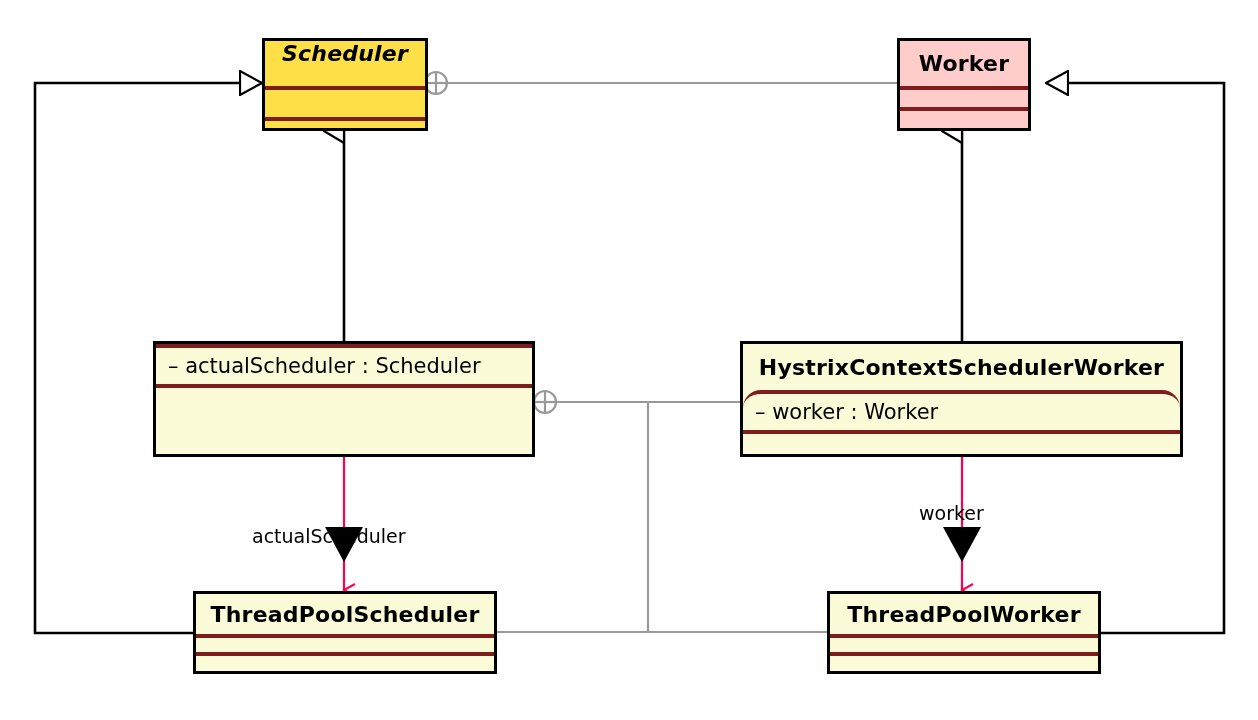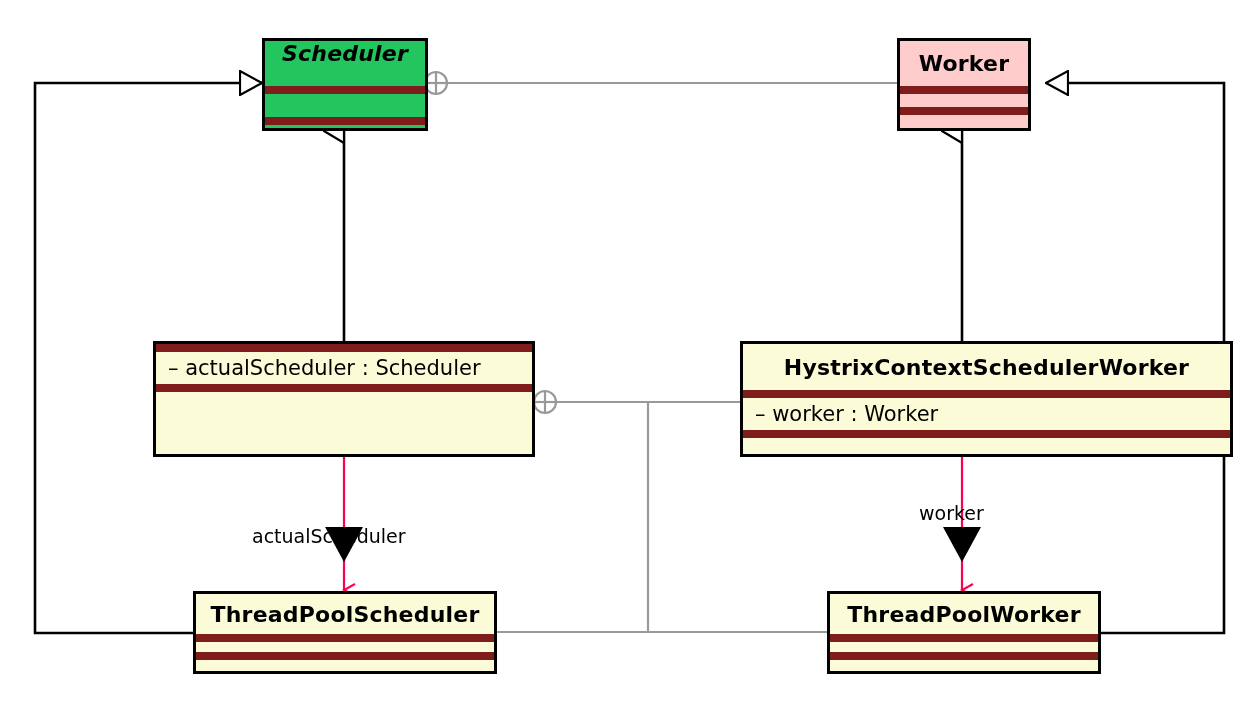--- a/index.html
+++ b/index.html
@@ -37,21 +37,21 @@
     text-align: center;
     font-weight: bold;
     color: #000000;
     display: flex;
     align-items: center;
     justify-content: center;
     letter-spacing: 0.2px;
   }
   .uml-compartment {
     box-sizing: border-box;
-    border-top: 8px solid #7f1d1d;
+    border-top: 4px solid #7f1d1d;
     display: flex;
     align-items: center;
     color: #000000;
   }
   .uml-attr {
     padding-left: 12px;
     font-weight: normal;
     white-space: nowrap;
   }
   .abstract .uml-title {
@@ -126,40 +126,40 @@
       <line x1="344" y1="457" x2="344" y2="590" stroke="#ff0050" stroke-width="2.2" marker-end="url(#pink-open-arrow)"></line>
       <path d="M 325 527 L 363 527 L 344 562 Z" fill="#000000"></path>
     </g>
 
     <g>
       <line x1="962" y1="457" x2="962" y2="590" stroke="#ff0050" stroke-width="2.2" marker-end="url(#pink-open-arrow)"></line>
       <path d="M 943 527 L 981 527 L 962 562 Z" fill="#000000"></path>
     </g>
   </svg>
 
-  <div class="uml-class abstract" style="left:262px; top:38px; width:166px; height:93px; background:#22c55e;gap:20px;">
+  <div class="uml-class abstract" style="left:262px; top:38px; width:166px; height:93px; background:#fde047;gap:20px;">
     <div class="uml-title" style="height:47px; font-size:22px;">Scheduler</div>
     <div class="uml-compartment" style="height:21px;"></div>
     <div class="uml-compartment" style="height:22px;"></div>
   </div>
 
   <div class="uml-class" style="left:897px; top:38px; width:134px; height:93px; background:#ffcccc;">
     <div class="uml-title" style="height:47px; font-size:22px;">Worker</div>
     <div class="uml-compartment" style="height:21px;"></div>
     <div class="uml-compartment" style="height:22px;"></div>
   </div>
 
   <div class="uml-class" style="left:153px; top:341px; width:382px; height:116px; background:#fcfbd7;">
     <div class="uml-compartment uml-attr" style="height:40px; font-size:21px;">– actualScheduler : Scheduler</div>
     <div class="uml-compartment" style="height:24px;"></div>
   </div>
 
-  <div class="uml-class" style="left:740px; top:341px; width:493px; height:116px; background:#fcfbd7;">
+  <div class="uml-class" style="left:740px; top:341px; width:443px; height:116px; background:#fcfbd7;">
     <div class="uml-title" style="height:46px; font-size:22px;">HystrixContextSchedulerWorker</div>
-    <div class="uml-compartment uml-attr" style="height:40px; font-size:21px;">– worker : Worker</div>
+    <div class="uml-compartment uml-attr" style="height:40px; font-size:21px;border-radius:18px;">– worker : Worker</div>
     <div class="uml-compartment" style="height:24px;"></div>
   </div>
 
   <div class="uml-class" style="left:827px; top:591px; width:274px; height:83px; background:#fcfbd7;">
     <div class="uml-title" style="height:42px; font-size:22px;">ThreadPoolWorker</div>
     <div class="uml-compartment" style="height:18px;"></div>
     <div class="uml-compartment" style="height:20px;"></div>
   </div>
 
   <div class="uml-class" style="left:193px; top:591px; width:304px; height:83px; background:#fcfbd7;">

